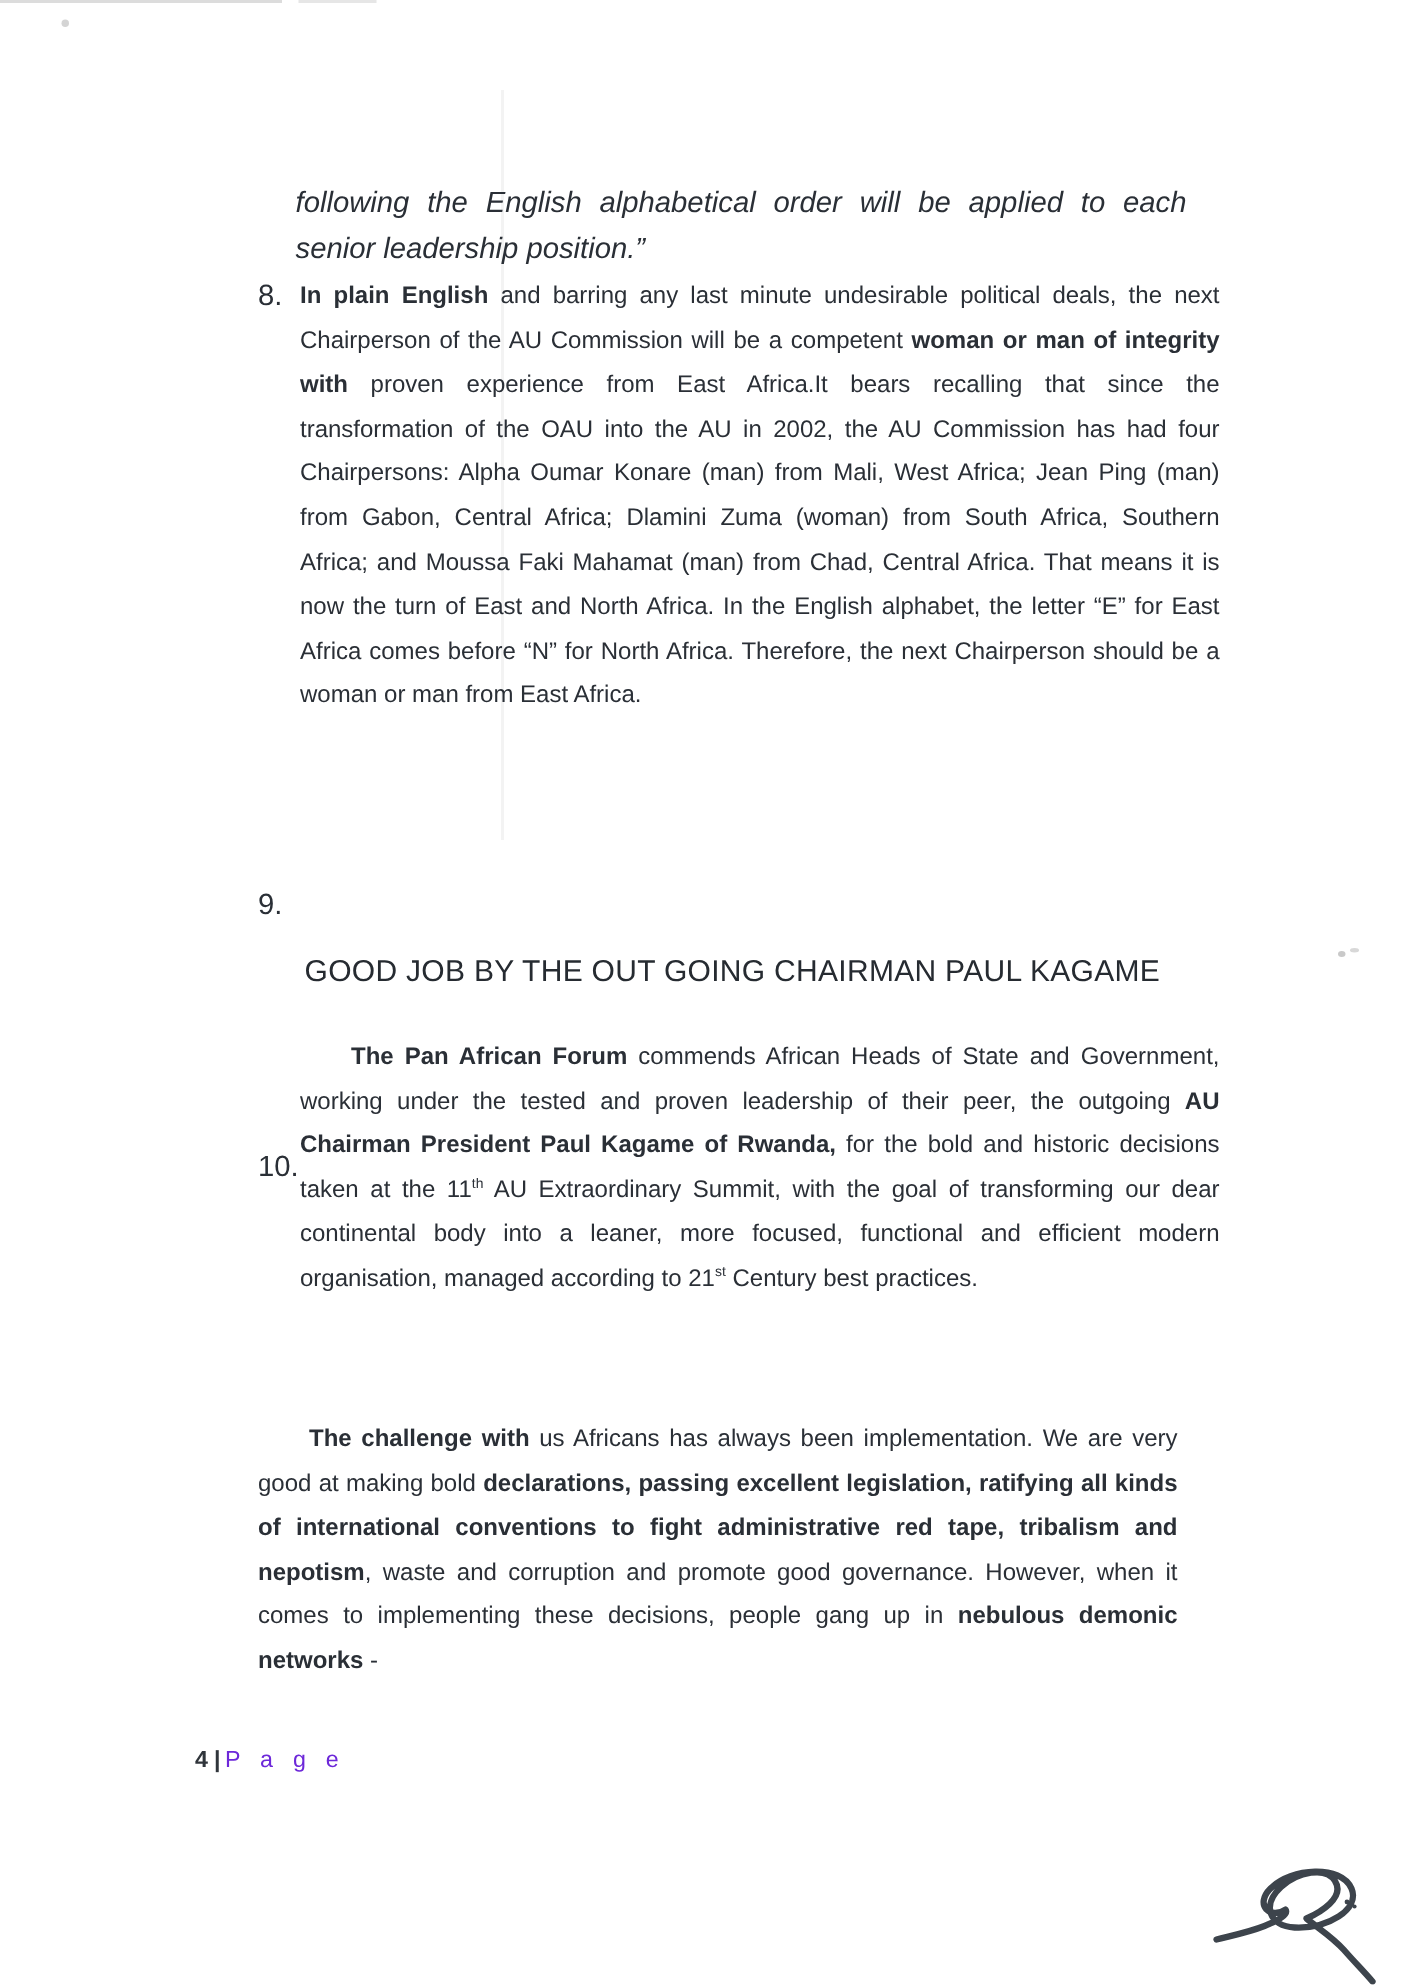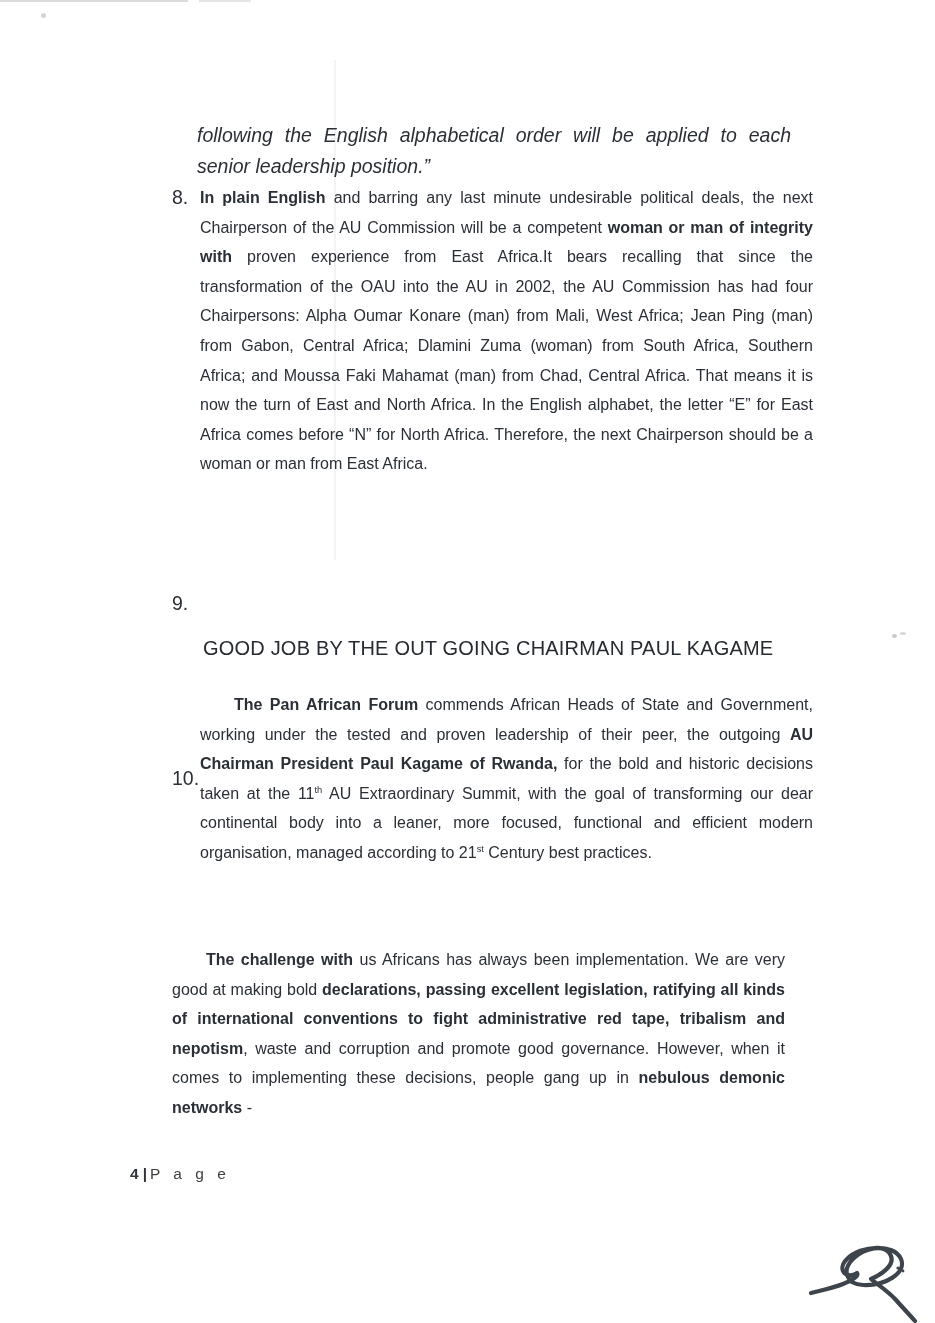--- a/index.html
+++ b/index.html
@@ -33,21 +33,21 @@
 
   .heading{
     position:absolute;left:203px;top:637px;
     font-weight:normal;font-size:20px;letter-spacing:.2px;white-space:nowrap;
     color:#262b31;
   }
 
   .footer{position:absolute;left:130px;top:1165px;font-size:15.5px;}
   .footer .pgnum{font-weight:bold;color:#30353b;}
   .footer .bar{font-weight:bold;color:#30353b;margin:0 3px 0 4px;}
-  .footer .pglabel{color:#404040;letter-spacing:4.5px;}
+  .footer .pglabel{color:#6d28d9;letter-spacing:4.5px;}
 
   .signature{position:absolute;left:799px;top:1222px;width:136px;height:101px;}
 
   .b{font-weight:bold;}
   .i{font-style:italic;}
   .sup{font-size:0.58em;vertical-align:super;line-height:0;}
 </style>
 </head>
 <body>
 

